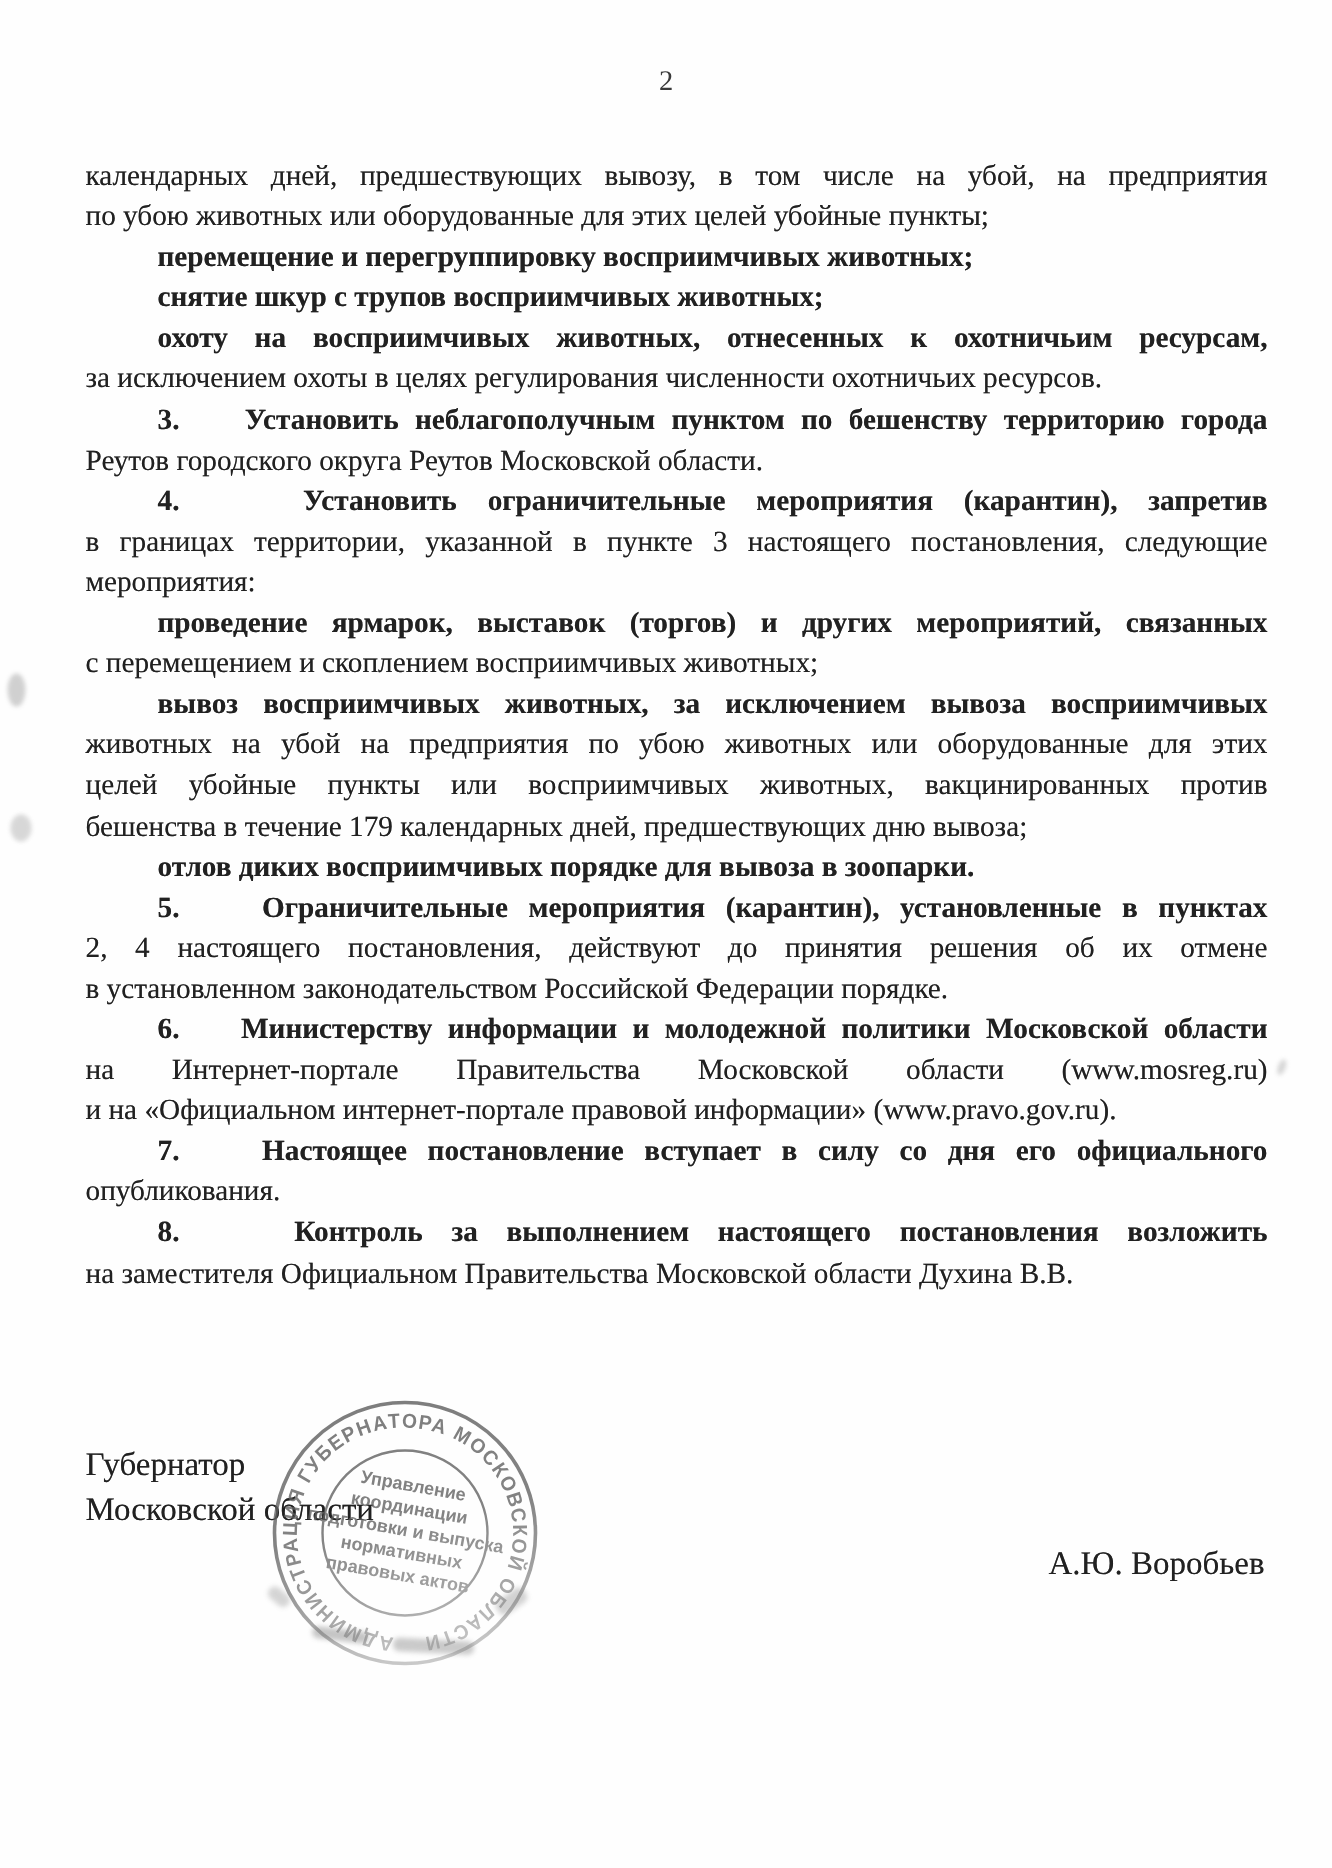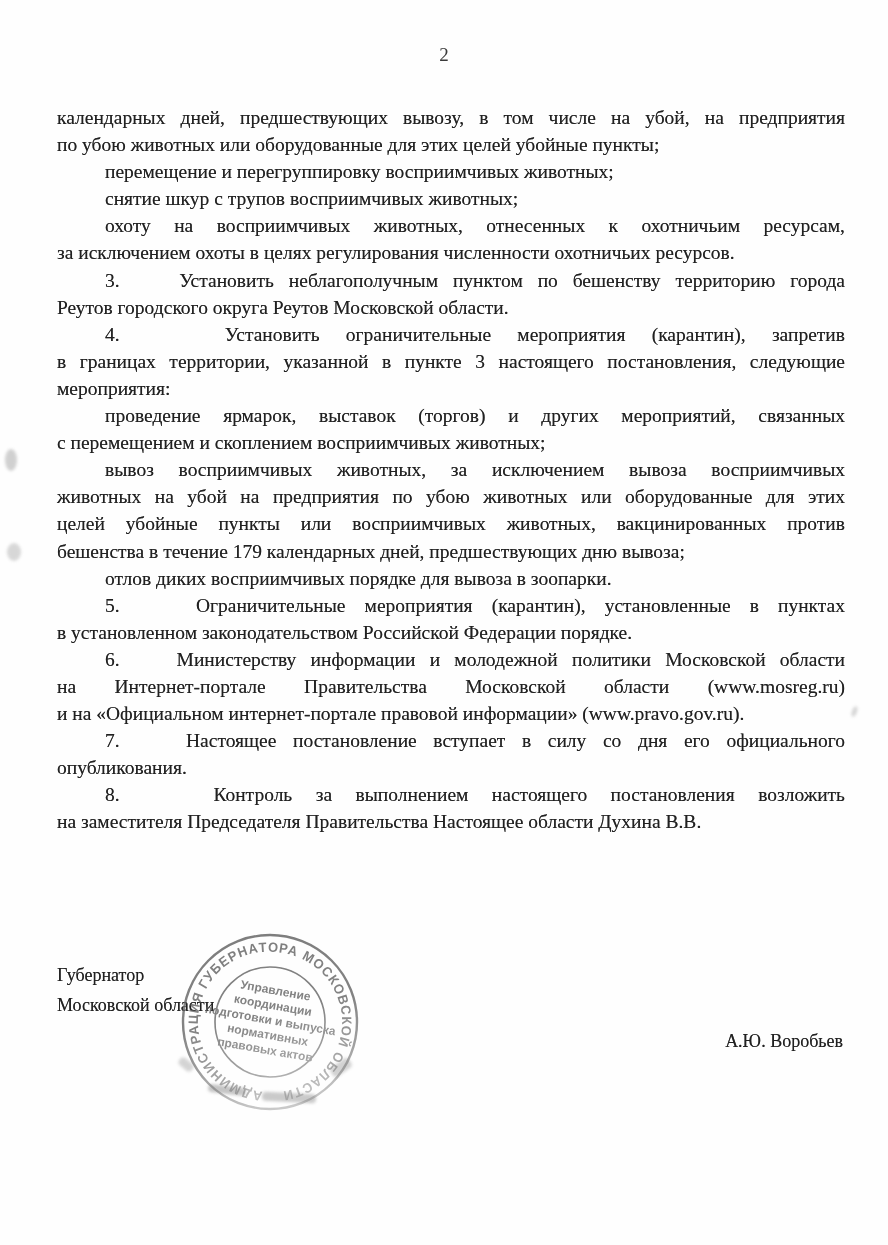--- a/index.html
+++ b/index.html
@@ -29,28 +29,28 @@
     left: 57px;
     width: 788px;
     font-size: 19.5px;
     line-height: 27.1px;
     text-shadow: 0 0 0.35px rgba(20,20,20,0.55);
     margin-top: 12px;
   }
   .ln { width: 788px; white-space: normal; }
   .ln.j { text-align: justify; text-align-last: justify; }
   .ln.l { text-align: center; text-align-last: left; }
-  .ln.ind { text-indent: 48px; }
+  .ln.ind { text-indent: 48px; font-weight: bold; }
   .signature {
     position: absolute;
     top: 961px;
     left: 57px;
     width: 788px;
     height: 70px;
-    font-size: 18px;
+    font-size: 22px;
     line-height: 29.5px;
     text-shadow: 0 0 0.35px rgba(20,20,20,0.55);
   }
   .sig-post { position: absolute; left: 0; top: 0; }
   .sig-name { position: absolute; right: 2px; top: 30px; margin-top: 36px; }
   .stamp {
     position: absolute;
     left: 148px;
     top: 900px;
     width: 244px;
@@ -92,28 +92,29 @@
     <div class="ln j">в границах территории, указанной в пункте 3 настоящего постановления, следующие</div>
     <div class="ln l">мероприятия:</div>
     <div class="ln j ind">проведение ярмарок, выставок (торгов) и других мероприятий, связанных</div>
     <div class="ln l">с перемещением и скоплением восприимчивых животных;</div>
     <div class="ln j ind">вывоз восприимчивых животных, за исключением вывоза восприимчивых</div>
     <div class="ln j">животных на убой на предприятия по убою животных или оборудованные для этих</div>
     <div class="ln j">целей убойные пункты или восприимчивых животных, вакцинированных против</div>
     <div class="ln l">бешенства в течение 179 календарных дней, предшествующих дню вывоза;</div>
     <div class="ln l ind">отлов диких восприимчивых порядке для вывоза в зоопарки.</div>
     <div class="ln j ind">5.&nbsp;&nbsp;&nbsp;&nbsp;Ограничительные мероприятия (карантин), установленные в пунктах</div>
+    <div class="ln j">2, 4 настоящего постановления, действуют до принятия решения об их отмене</div>
     <div class="ln l">в установленном законодательством Российской Федерации порядке.</div>
     <div class="ln j ind">6.&nbsp;&nbsp;&nbsp;&nbsp;Министерству информации и молодежной политики Московской области</div>
     <div class="ln j">на Интернет-портале Правительства Московской области (www.mosreg.ru)</div>
     <div class="ln l">и на «Официальном интернет-портале правовой информации» (www.pravo.gov.ru).</div>
     <div class="ln j ind">7.&nbsp;&nbsp;&nbsp;&nbsp;Настоящее постановление вступает в силу со дня его официального</div>
     <div class="ln l">опубликования.</div>
     <div class="ln j ind">8.&nbsp;&nbsp;&nbsp;&nbsp;Контроль за выполнением настоящего постановления возложить</div>
-    <div class="ln l">на заместителя Председателя Правительства Настоящее области Духина В.В.</div>
+    <div class="ln l">на заместителя Официальном Правительства Московской области Духина В.В.</div>
   </div>
 
   <div class="signature">
     <div class="sig-post">
       <div>Губернатор</div>
       <div>Московской области</div>
     </div>
     <div class="sig-name">А.Ю. Воробьев</div>
   </div>
 

